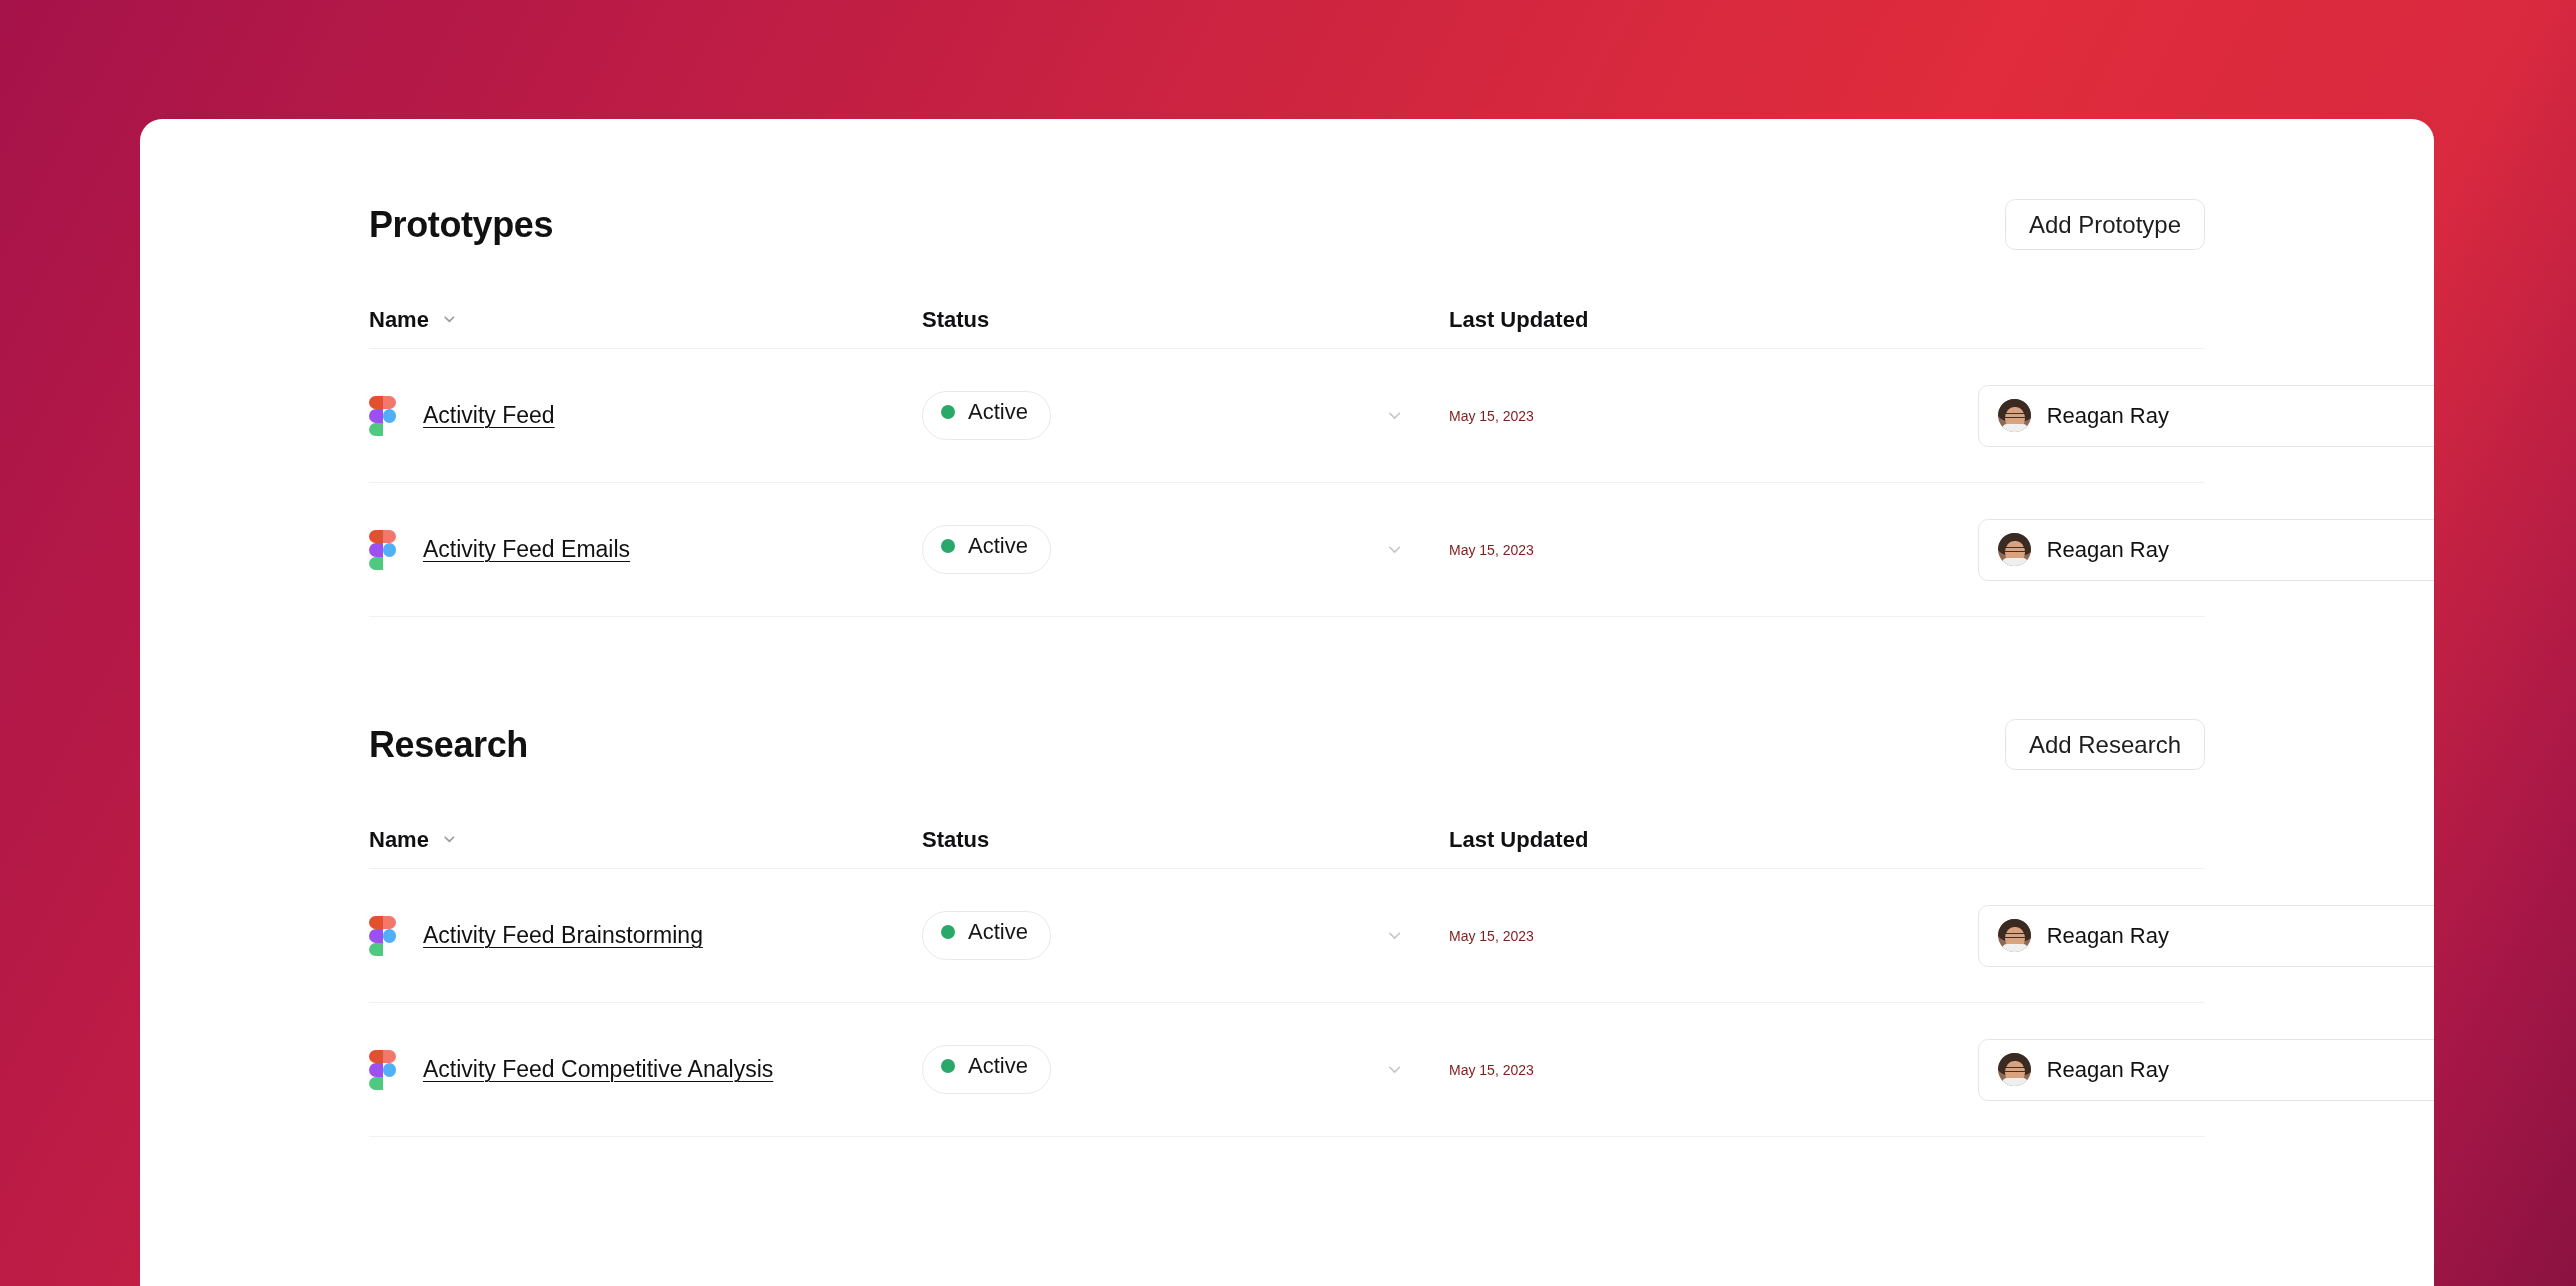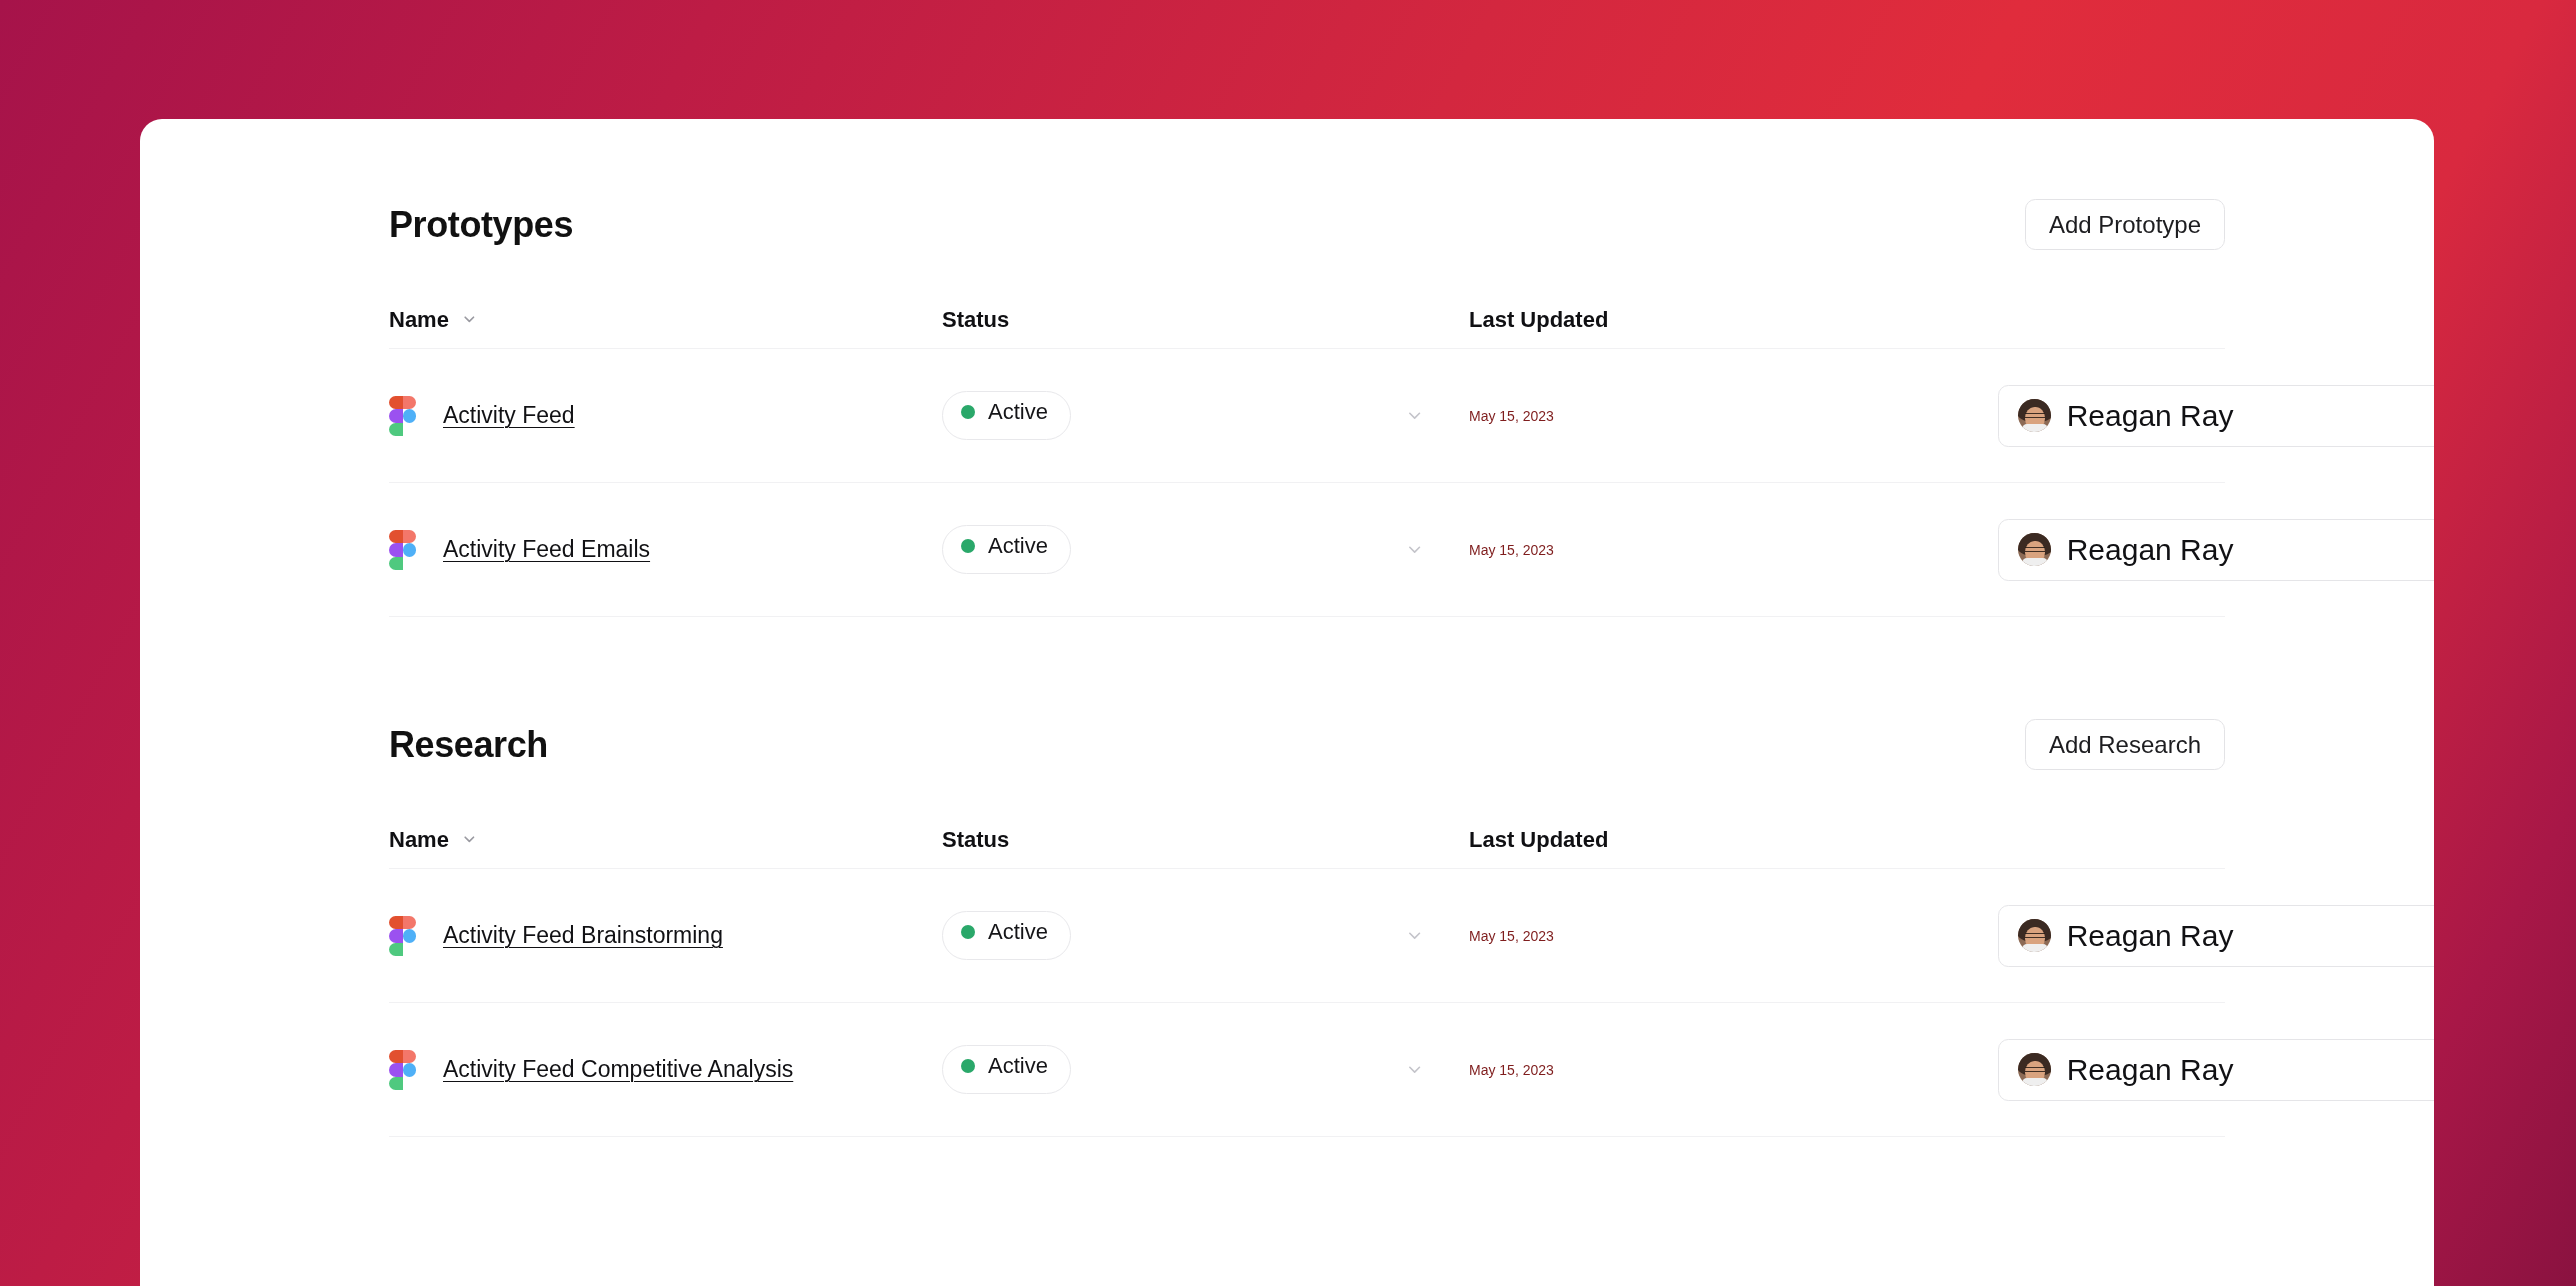--- a/index.html
+++ b/index.html
@@ -43,21 +43,21 @@
     top: 119px;
     width: 2294px;
     height: 1222px;
     background: #ffffff;
     border-radius: 22px;
     padding: 0 229px;
     overflow: hidden;
   }
 
   
-  .section { width: 100%; margin-left: 20px; }
+  .section { width: 100%; }
   .section.research { margin-top: 93px; }
 
   .section-head {
     display: flex;
     align-items: center;
     justify-content: space-between;
     height: 69px;
   }
   .section.prototypes .section-head { margin-top: 71px; }
 
@@ -239,21 +239,21 @@
   }
   .avatar .shirt {
     position: absolute; left: 3.9px; bottom: -1.3px;
     width: 26px; height: 9px;
     background: #efefef;
     border-radius: 5.1px 5.1px 0 0;
   }
 
   .owner-name {
     flex: 1;
-    font-size: 30px;
+    font-size: 22px;
     color: #111114;
     white-space: nowrap;
   }
 
   svg { display: block; }
 </style>
 </head>
 <body>
 
 <div id="bg"></div>

